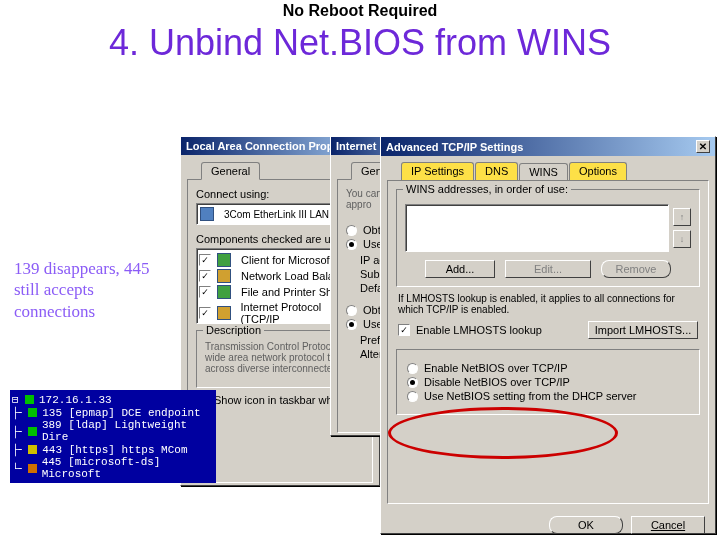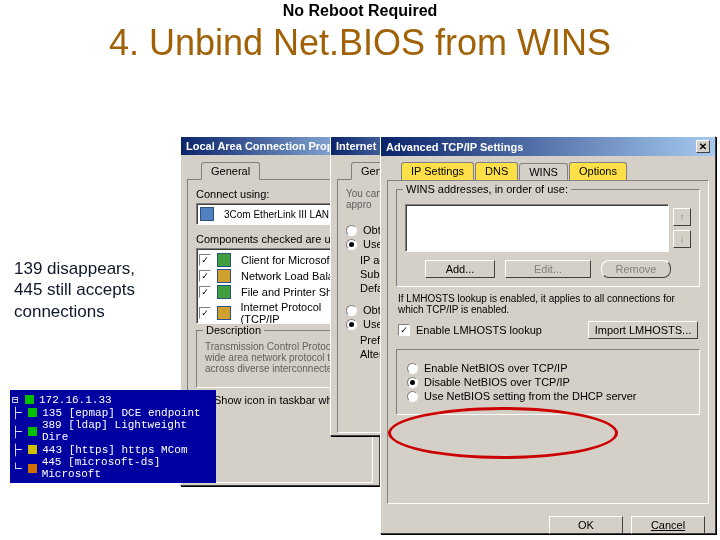--- a/index.html
+++ b/index.html
@@ -1,20 +1,20 @@
 <!DOCTYPE html>
 <html><head>
 <meta charset="utf-8">
 <style>
   * { box-sizing: border-box; margin: 0; padding: 0; }
   body { font-family: Tahoma, Verdana, sans-serif; font-size: 11px; background: #fff; width: 720px; height: 540px; position: relative; overflow: hidden; }
   .slide-header { position: absolute; top: 2px; left: 0; width: 100%; text-align: center; }
   .subtitle { font-weight: bold; font-size: 16px; color: #000; }
-  .title { font-family: Verdana, sans-serif; font-size: 36px; color: #a16207; margin-top: 2px; }
-  .annotation { position: absolute; left: 14px; top: 258px; font-family: Liberation Sans, sans-serif; font-size: 17px; color: #0f172a; line-height: 1.25; width: 150px; }
+  .title { font-family: Verdana, sans-serif; font-size: 36px; color: #6d28d9; margin-top: 2px; }
+  .annotation { position: absolute; left: 14px; top: 258px; font-family: Liberation Serif, serif; font-size: 17px; color: #8b5cf6; line-height: 1.25; width: 150px; }
   .dialog { position: absolute; background: #d4d0c8; border: 1px solid #fff; border-right-color: #404040; border-bottom-color: #404040; box-shadow: 1px 1px 0 #000; }
   .titlebar { background: linear-gradient(to right, #0a246a, #a6caf0); color: #fff; font-weight: bold; font-size: 11px; padding: 3px 5px; display: flex; justify-content: space-between; align-items: center; }
   .title-x { width: 14px; height: 13px; background: #d4d0c8; color: #000; text-align: center; line-height: 11px; font-family: Arial; font-size: 10px; border: 1px solid #fff; border-right-color:#404040; border-bottom-color:#404040; }
   .tabs { display: flex; margin: 6px 6px 0 20px; }
   .tab { background: #fde047; border: 1px solid #808080; border-bottom: none; border-top-left-radius: 3px; border-top-right-radius: 3px; padding: 2px 9px; font-size: 11px; margin-right: 1px; cursor: default; }
   .tab.active { border-bottom: 1px solid #d4d0c8; position: relative; top: 1px; background:#d4d0c8; }
   .panel { margin: 0 6px 6px 6px; border: 1px solid #fff; border-top-color:#808080; border-left-color:#808080; padding: 8px; background:#d4d0c8; }
   .groupbox { border: 1px solid #808080; border-right-color:#fff; border-bottom-color:#fff; padding: 10px 8px 8px 8px; margin-bottom: 6px; position: relative; }
   .groupbox-label { position: absolute; top: -7px; left: 6px; background: #d4d0c8; padding: 0 3px; font-size: 11px; }
   .sunken { background: #fff; border: 1px solid #808080; border-right-color:#fff; border-bottom-color:#fff; box-shadow: inset 1px 1px 0 #404040; }
@@ -183,21 +183,21 @@
           <span>Disable NetBIOS over TCP/IP</span>
         </div>
       <div class="radio">
           <span class="rad"></span>
           <span>Use NetBIOS setting from the DHCP server</span>
         </div>
     </div>
     <div class="circle-mark" style="left:0px; top:226px;"></div>
   </div>
   <div class="row" style="justify-content:flex-end; gap:8px; padding:6px 10px;">
-    <div class="btn" style="width:74px;">OK</div>
+    <div class="btn" style="width:74px;border-radius:8px;">OK</div>
     <div class="btn" style="width:74px;text-decoration:underline;">Cancel</div>
   </div>
 </div>
 
 <div class="nmap">
   <div class="nmap-row">
       <span style="width:10px;">⊟</span>
       <span class="sq green"></span>
       <span>172.16.1.33</span>
     </div>

